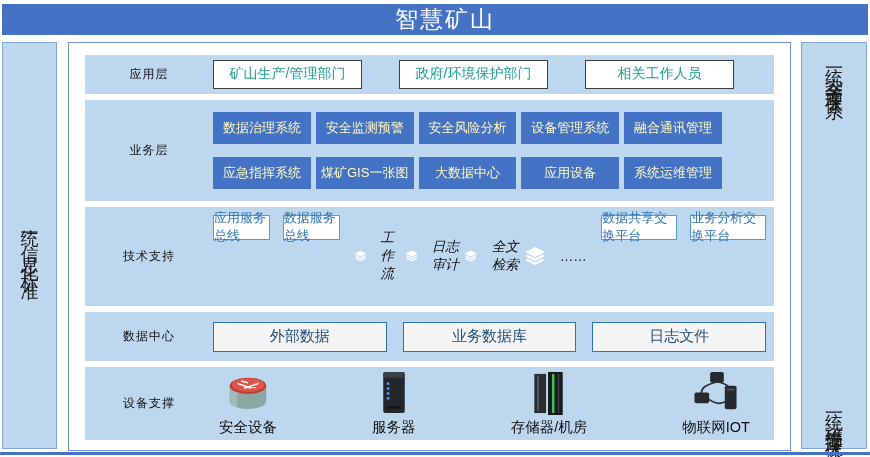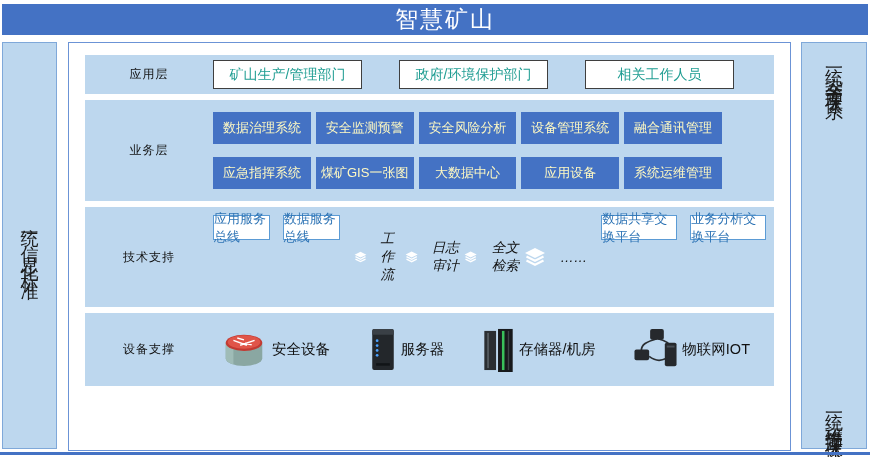--- a/index.html
+++ b/index.html
@@ -58,21 +58,21 @@
 
   
   .band-dc { height:49px; }
   .dc-content { display:flex; gap:16px; padding-right:8px; }
   .dc-btn { flex:1; height:30px; background:#F4F4F4; border:1px solid #2E74B5;
     color:#1F4E79; font-size:15px; display:flex; align-items:center; justify-content:center; }
 
   
   .band-eq { height:73px; }
   .eq-content { display:flex; justify-content:space-between; padding:0 24px 0 6px; }
-  .eq-item { display:flex; align-items:center; gap:3px; }
+  .eq-item { display:flex; flex-direction:column; align-items:center; gap:3px; }
   .eq-item span { font-size:14.5px; color:#111; white-space:nowrap; }
   .eq-icon { height:45px; display:flex; align-items:flex-end; }
 
   .bottom-line { position:absolute; left:0; top:452px; width:870px; height:3px;
     background:#4472C4; }
 </style>
 </head>
 <body>
 
 <div class="stage">
@@ -160,20 +160,28 @@
             <span>……</span>
           </div>
         </div>
         <div class="bus-row">
           <div class="bus-btn">数据共享交换平台</div>
           <div class="bus-btn">业务分析交换平台</div>
         </div>
       </div>
     </div>
 
+    <div class="band band-dc">
+      <div class="band-label">数据中心</div>
+      <div class="band-content dc-content">
+        <div class="dc-btn">外部数据</div>
+        <div class="dc-btn">业务数据库</div>
+        <div class="dc-btn">日志文件</div>
+      </div>
+    </div>
 
     <div class="band band-eq">
       <div class="band-label">设备支撑</div>
       <div class="band-content eq-content">
 
         <div class="eq-item">
           <div class="eq-icon">
             <svg width="50" height="43" viewBox="0 0 52 44">
               <path d="M7 14 v16 a19 8 0 0 0 38 0 v-16 z" fill="#8aa7a2"></path>
               <path d="M7 14 v16 a19 8 0 0 0 8 6.5 v-16 z" fill="#9fbcb7"></path>

